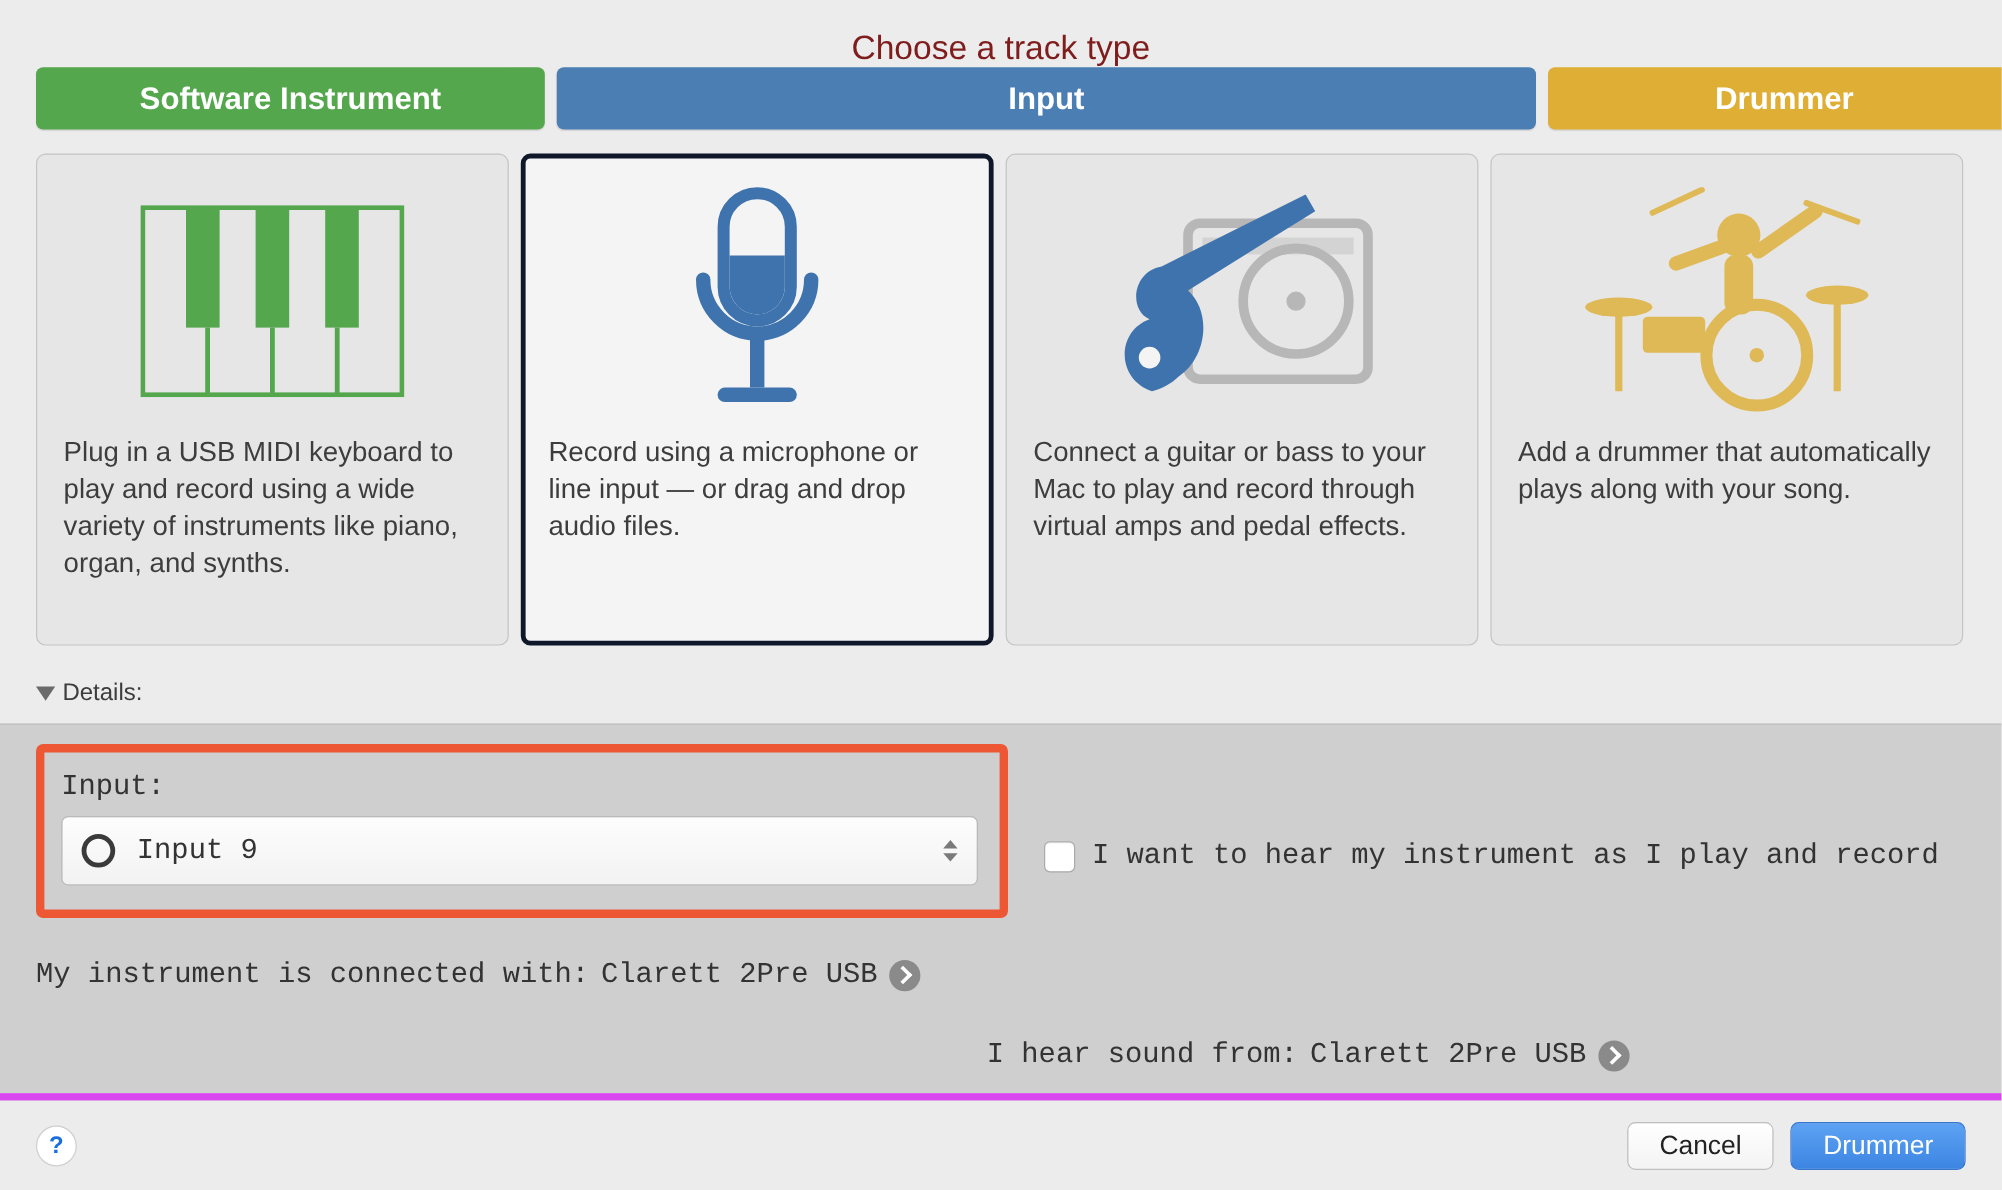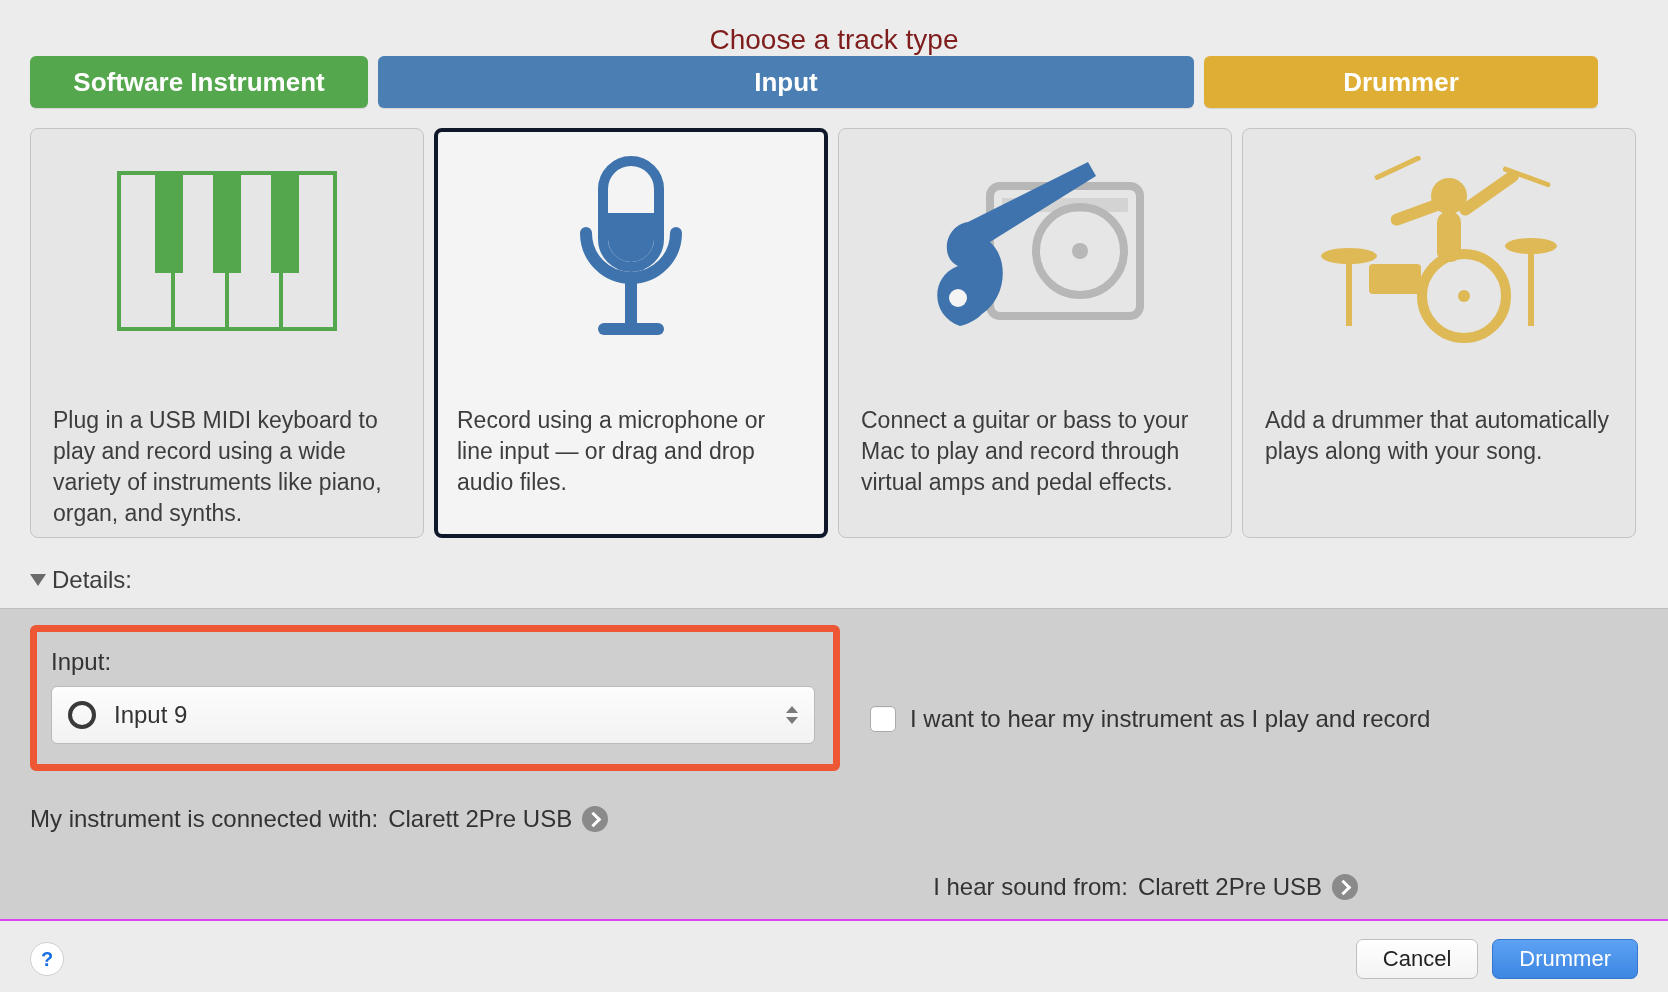--- a/index.html
+++ b/index.html
@@ -1,31 +1,31 @@
 <!DOCTYPE html>
 <html><head>
 <meta charset="utf-8">
 <style>
   * { box-sizing: border-box; margin: 0; padding: 0; }
   html, body { width: 1668px; height: 992px; font-family: -apple-system, "Helvetica Neue", Arial, sans-serif; background: #ececec; color: #2a2a2a; }
   .wrap { width: 1668px; height: 992px; padding: 24px 30px 0 30px; display: flex; flex-direction: column; }
   .title { text-align: center; font-size: 28px; color: #7f1d1d; }
   .tabs { display: flex; gap: 10px; margin-bottom: 20px; }
   .tab { flex: 0 0 auto; height: 52px; border-radius: 6px; color: #fff; font-size: 26px; font-weight: 600; display:flex; align-items:center; justify-content:center; box-shadow: 0 1px 1px rgba(0,0,0,.1); cursor:pointer;}
-  .tab.si   { width: 338px; background: #54a74c; }
+  .tab.si   { width: 424px; background: #54a74c; }
   .tab.aud  { width: 816px; background: #4b7fb3; }
   .tab.drum { width: 394px; background: #dfae34; }
   .cards { display: flex; gap: 10px; }
-  .card { width: 394px; height: 410px; background: #e6e6e6; border: 1px solid #c4c4c4; border-radius: 8px; padding: 22px; display:flex; flex-direction:column; cursor:pointer;gap:44px;}
+  .card { width: 394px; height: 410px; background: #e6e6e6; border: 1px solid #c4c4c4; border-radius: 8px; padding: 22px; display:flex; flex-direction:column; cursor:pointer;}
   .card.selected { border: 4px solid #0f172a; background: #f4f4f4; padding: 19px; }
   .card .icon-area { flex: 0 0 200px; display:flex; align-items:center; justify-content:center; }
   .card .desc { font-size: 23px; line-height: 1.35; color: #3d3d3d; margin-top: 10px;}
-  .details-row { display:flex; align-items:center; gap:6px; margin-top: 28px; margin-bottom: 14px; font-size: 24px; color:#3d3d3d;}
+  .details-row { display:flex; align-items:center; gap:6px; margin-top: 28px; margin-bottom: 14px; font-size: 20px; color:#3d3d3d;}
   .details-row .disc { width:0; height:0; border-left:8px solid transparent; border-right:8px solid transparent; border-top:12px solid #6a6a6a;}
-  .lower { background:#cfcfcf; border-top:1px solid #bdbdbd; border-bottom:2px solid #d946ef; margin: 0 -30px; padding: 30px 30px 18px 30px; }
+  .lower { background:#cfcfcf; border-top:1px solid #bdbdbd; border-bottom:6px solid #d946ef; margin: 0 -30px; padding: 30px 30px 18px 30px; font-family: Liberation Mono, monospace; }
   .lower-grid { display:flex; gap: 30px; }
   .lower-left { flex: 0 0 810px; }
   .lower-right { flex: 1; display:flex; align-items:center; }
   .input-box-outline { border: 7px solid #ee5734; border-radius: 6px; padding: 16px 18px 20px 14px; margin-top:-14px;}
   .input-label { font-size: 24px; color:#333; margin-bottom: 10px; }
   .select { width: 100%; height: 58px; background: linear-gradient(#fdfdfd,#f2f2f2); border:1px solid #bababa; border-radius:6px; display:flex; align-items:center; padding:0 16px; gap:18px; cursor:pointer; position:relative;}
   .select .circ { width:28px; height:28px; border:4.5px solid #3a3a3a; border-radius:50%; flex:0 0 auto;}
   .select .val { font-size:24px; color:#333;}
   .select .updown { margin-left:auto; display:flex; flex-direction:column; gap:4px;}
   .select .updown span{ width:0;height:0;border-left:6px solid transparent;border-right:6px solid transparent;}

